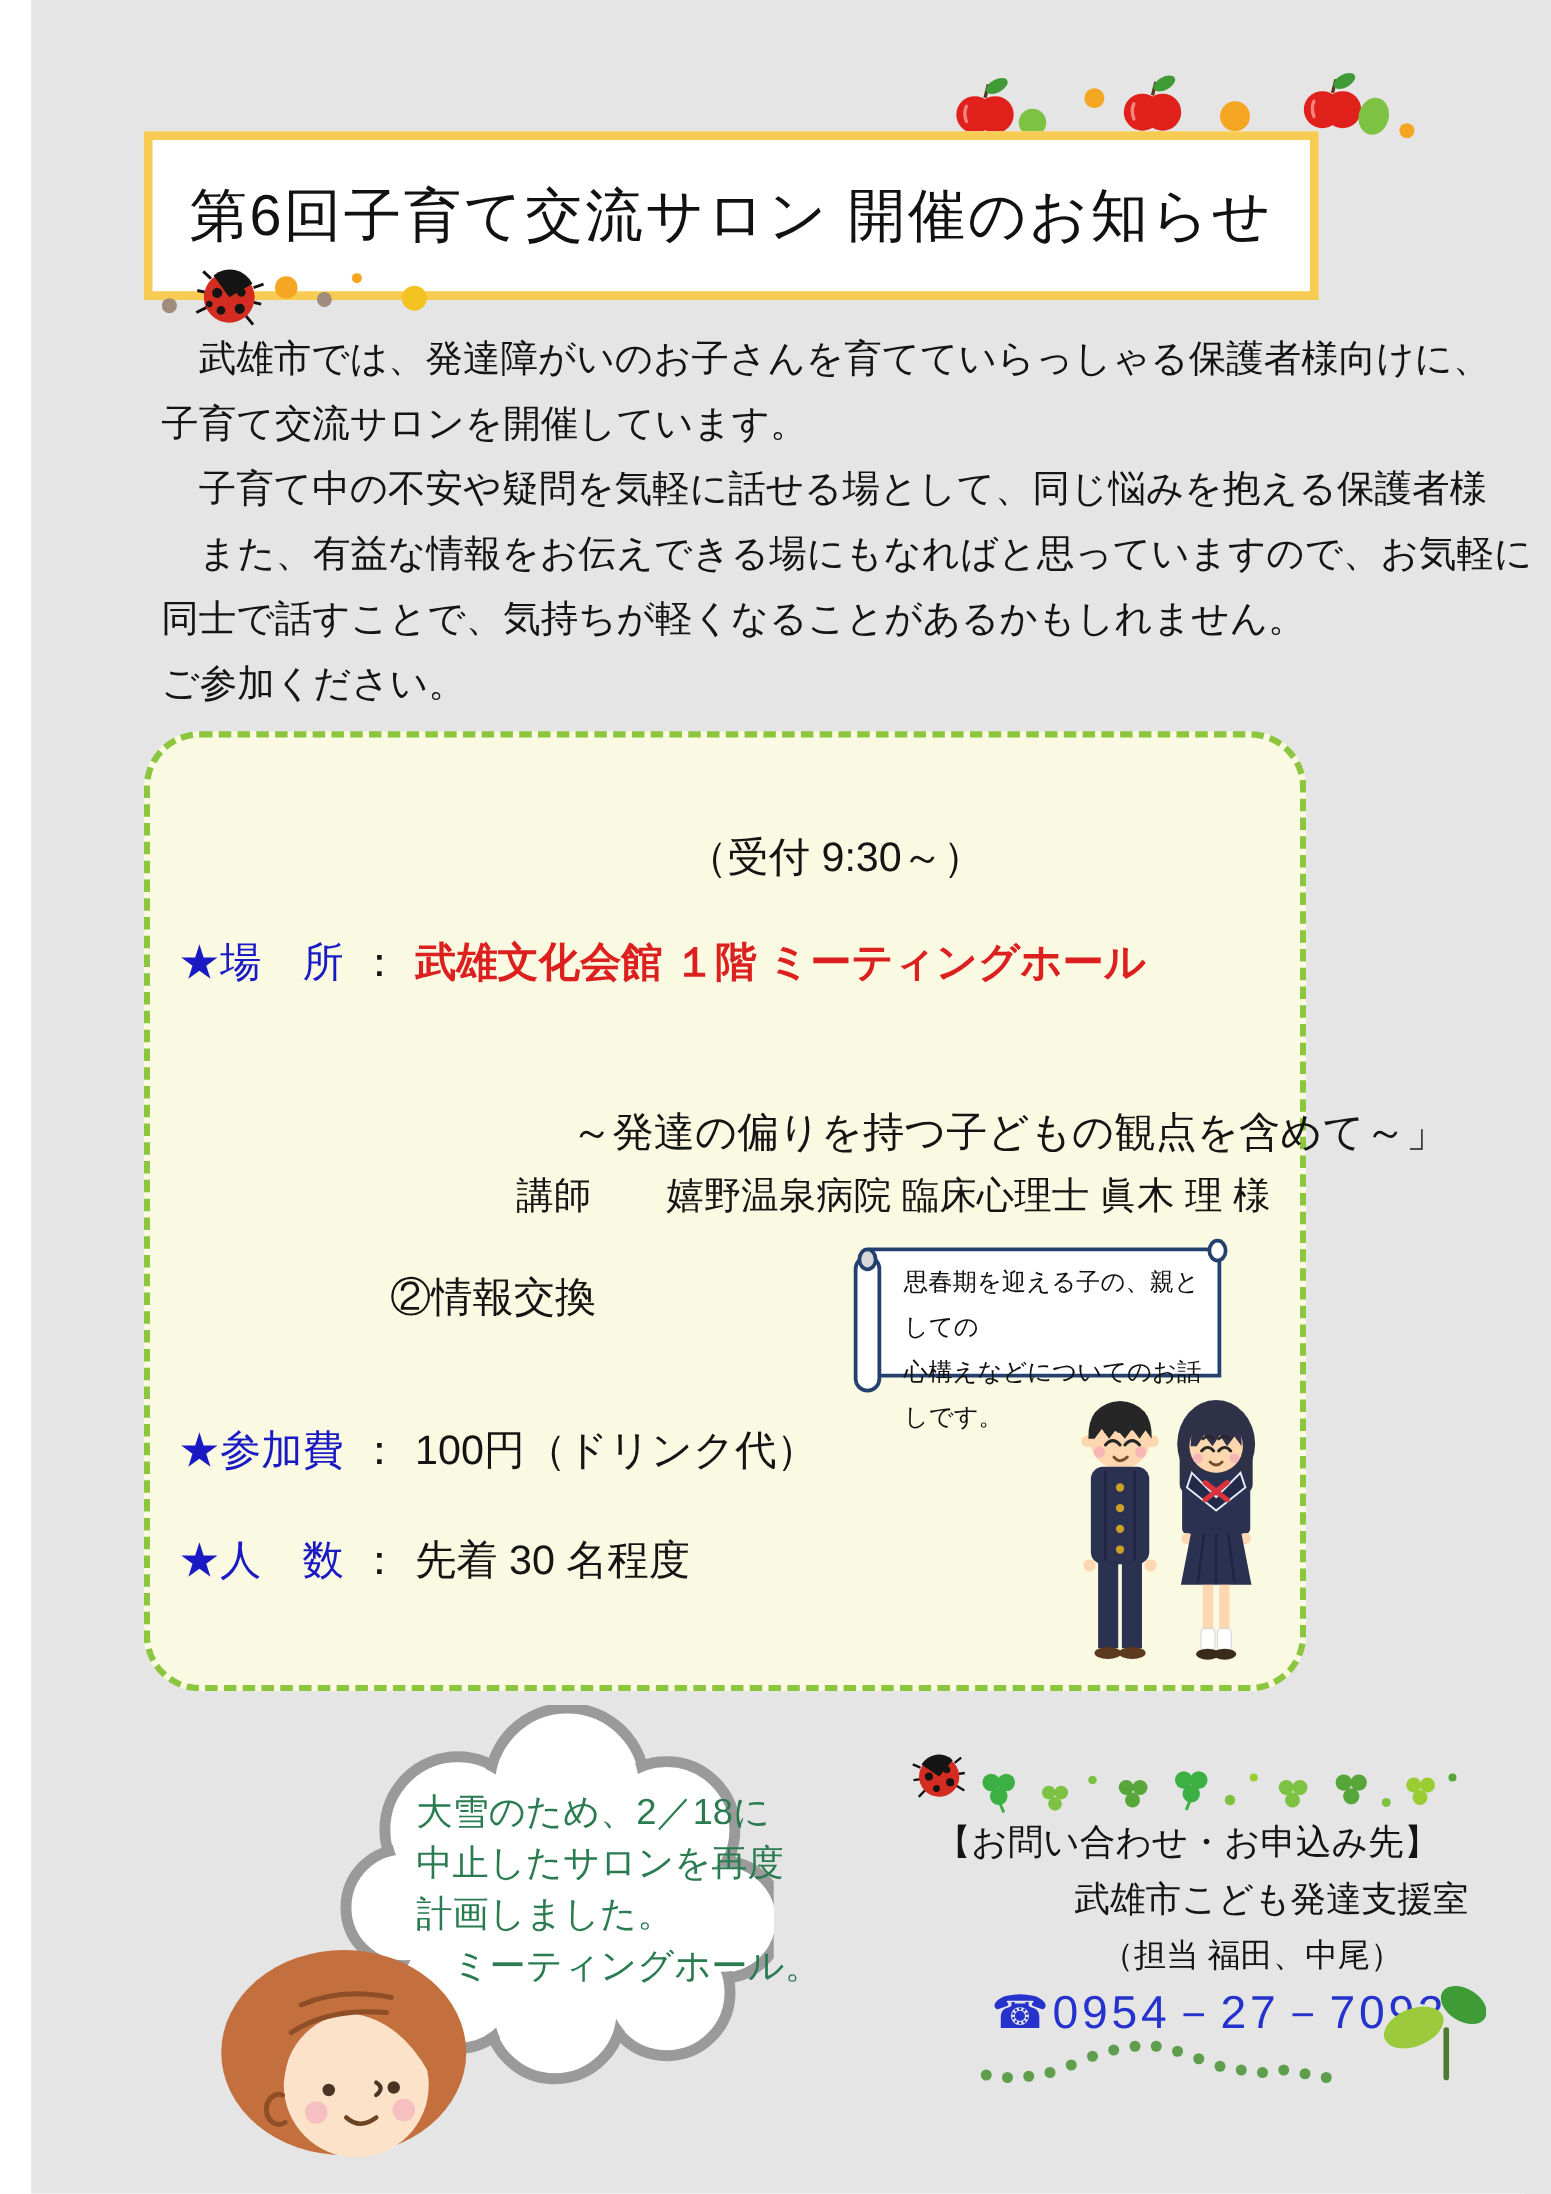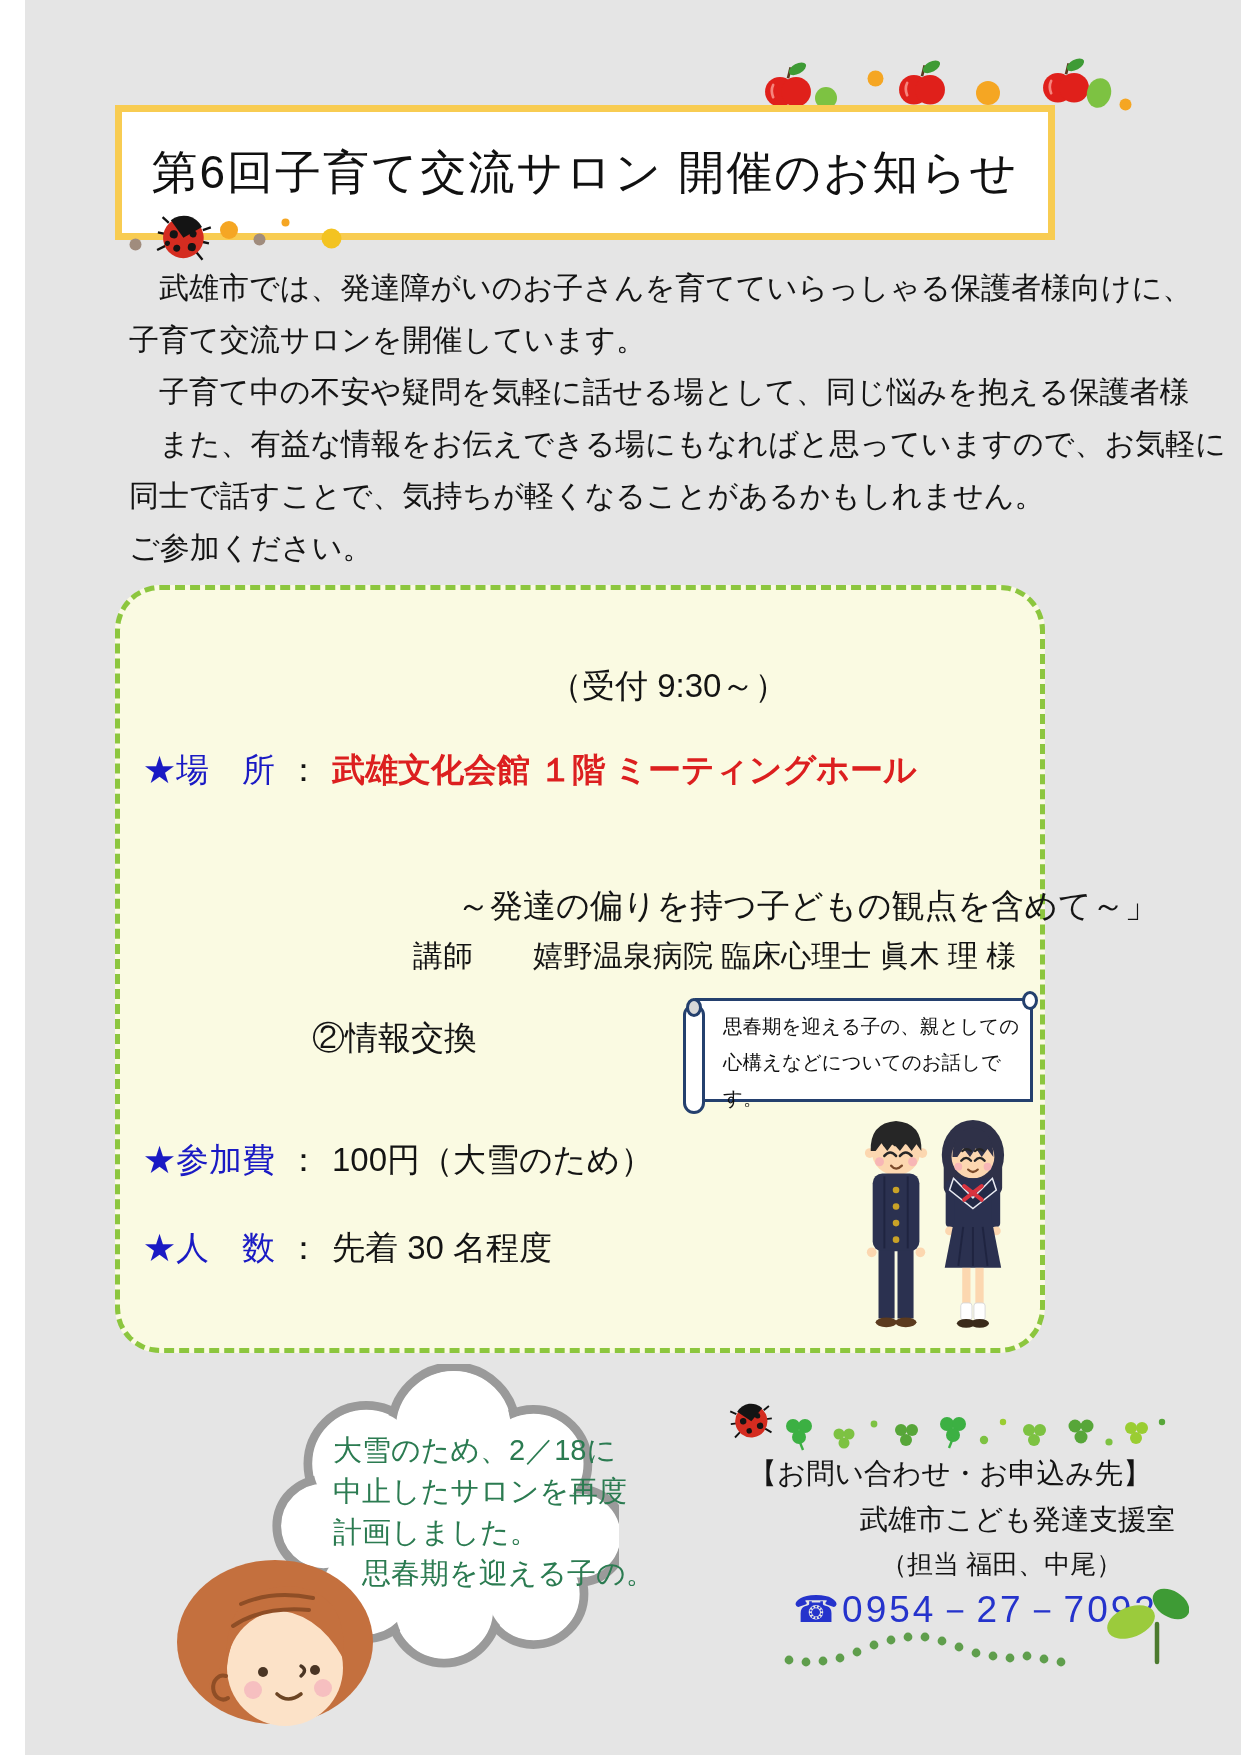--- a/index.html
+++ b/index.html
@@ -26,21 +26,21 @@
     position:absolute; left:90px; top:585px; width:930px; height:768px;
     box-sizing:border-box; background:#FAFAE2; border:5px dashed #8CC63E; border-radius:45px;
   }
   .row { position:absolute; font-size:33px; white-space:nowrap; }
   .lbl { color:#1A1AC4; }
   .sep { color:#141414; margin:0 12px; }
   .val { color:#141414; }
   .val-red { color:#DC1F1F; font-weight:bold; }
 
   
-  .scroll-note { position:absolute; left:658px; top:998px; width:350px; height:116px; }
+  .scroll-note { position:absolute; left:658px; top:998px; width:294px; height:116px; }
   .scroll-body { position:absolute; left:12px; top:0; right:0; bottom:12px; background:#ffffff; border:3px solid #24406E; }
   .scroll-curl { position:absolute; left:0; top:6px; width:16px; height:104px; background:#ffffff; border:3px solid #24406E; border-radius:11px; }
   .scroll-knob-left { position:absolute; left:3px; top:0px; width:10px; height:13px; border:3px solid #24406E; border-radius:50%; background:#D8D8D8; }
   .scroll-knob-right { position:absolute; right:-5px; top:-7px; width:10px; height:13px; border:3px solid #24406E; border-radius:50%; background:#ffffff; }
   .scroll-text { position:absolute; left:40px; top:10px; font-size:19.5px; line-height:36px; color:#111111; }
 
   
   .bubble-text { position:absolute; left:308px; top:1430px; font-size:29px; line-height:41px; color:#2B7B51; z-index:3; }
 
   
@@ -253,21 +253,21 @@
       <rect x="104" y="160" width="8.5" height="38" fill="#FCD7B0"></rect>
       <rect x="117.5" y="160" width="8.5" height="38" fill="#FCD7B0"></rect>
       <rect x="102.5" y="196" width="11.5" height="18" rx="3" fill="#ffffff" stroke="#D9D9D9" stroke-width="1"></rect>
       <rect x="116" y="196" width="11.5" height="18" rx="3" fill="#ffffff" stroke="#D9D9D9" stroke-width="1"></rect>
       <ellipse cx="108" cy="217" rx="9.5" ry="4.5" fill="#3A2A1A"></ellipse>
       <ellipse cx="122" cy="217" rx="9.5" ry="4.5" fill="#3A2A1A"></ellipse>
     </svg>
   </div>
 
   <div class="row" style="left:118px; top:1138px;">
-    <span class="lbl">★参加費</span><span class="sep">：</span><span class="val">100円（大雪のため）</span>
+    <span class="lbl">★参加費</span><span class="sep">：</span><span class="val">100円（ドリンク代）</span>
   </div>
 
   <div class="row" style="left:118px; top:1226px;">
     <span class="lbl">★人　数</span><span class="sep">：</span><span class="val">先着 30 名程度</span>
   </div>
 
   <div class="abs z1" style="left:244px; top:1364px;">
     <svg width="350" height="320" viewBox="0 0 360 320">
       <path d="M75,240 Q45,295 8,308 Q62,300 108,258 Z" fill="#ffffff" stroke="#9A9A9A" stroke-width="8" stroke-linejoin="round"></path>
       <g fill="#ffffff" stroke="#9A9A9A" stroke-width="9">
@@ -290,21 +290,21 @@
         <circle cx="100" cy="228" r="45"></circle>
           <circle cx="56" cy="162" r="43"></circle>
         <rect x="70" y="90" width="230" height="140"></rect>
       </g>
     </svg>
   </div>
   <div class="bubble-text">
     <div>大雪のため、2／18に</div>
     <div>中止したサロンを再度</div>
     <div>計画しました。</div>
-    <div>　思春期を迎える子の。</div>
+    <div>　ミーティングホール。</div>
   </div>
 
   <div class="abs z2" style="left:138px; top:1546px;">
     <svg width="232" height="209" viewBox="0 0 232 209">
       <ellipse cx="112" cy="96" rx="98" ry="82" fill="#C4703E"></ellipse>
       <circle cx="122" cy="122" r="58" fill="#FCE2C8"></circle>
       <path d="M64,120 Q58,42 128,40 Q186,46 180,112 Q152,62 104,64 Q70,70 64,120 Z" fill="#C4703E"></path>
       <path d="M78,58 Q110,44 150,52" stroke="#8F4E26" stroke-width="4" fill="none" stroke-linecap="round"></path>
       <path d="M70,80 Q100,60 146,64" stroke="#8F4E26" stroke-width="4" fill="none" stroke-linecap="round"></path>
       <path d="M58,120 Q54,150 66,166 Q50,160 46,138 Z" fill="#C4703E"></path>

